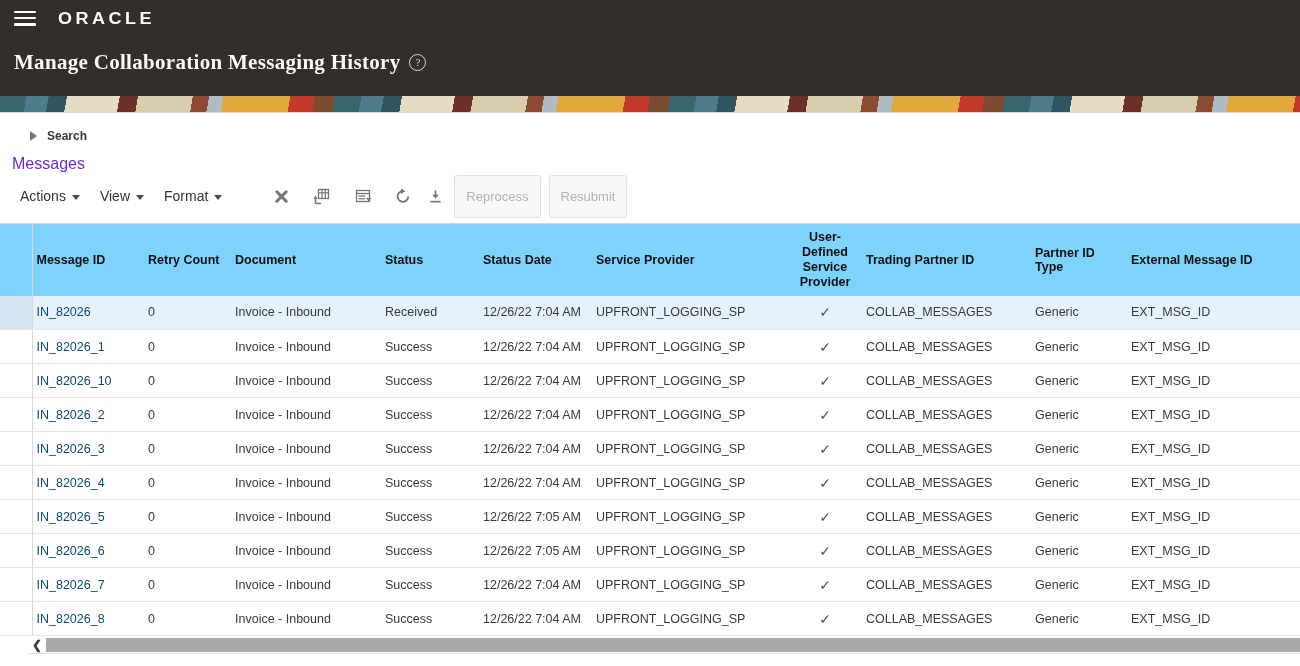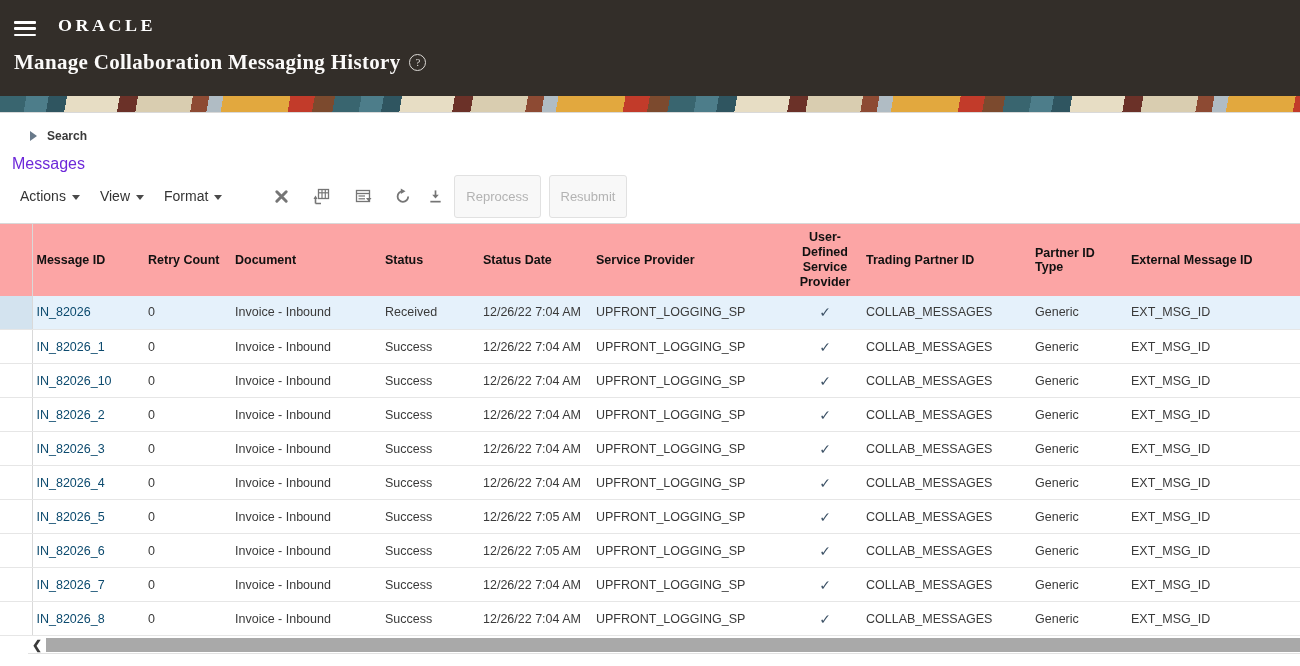--- a/index.html
+++ b/index.html
@@ -1,21 +1,21 @@
 <!DOCTYPE html>
 <html><head>
 <meta charset="utf-8">
 <style>
   * { margin:0; padding:0; box-sizing:border-box; }
   html,body { width:1300px; height:666px; background:#fff; overflow:hidden;
               font-family:"Liberation Sans", sans-serif; }
 
   
   .app-header { background:#332e29; height:96px; position:relative; }
-  .topbar { display:flex; align-items:flex-end; height:36px; padding-left:14px;font-family:Liberation Serif, serif; }
+  .topbar { display:flex; align-items:center; height:36px; padding-left:14px; }
   .hamburger { width:22px; height:15px; display:flex; flex-direction:column;
                justify-content:space-between; cursor:pointer; }
   .hamburger span { display:block; height:2.5px; background:#fff; border-radius:1px; }
   .brand { color:#fff; font-size:18px; font-weight:700; letter-spacing:3.5px;
            margin-left:22px; transform:scaleY(.92); }
   .title-row { display:flex; align-items:center; padding:14px 0 0 14px; }
   .page-title { color:#fbfaf9; font-family:"Liberation Serif", serif;
                 font-size:21px; font-weight:600; letter-spacing:.3px; }
   .help-icon { width:17px; height:17px; border:1.5px solid #dedbd7; border-radius:50%;
                color:#dedbd7; font-size:11px; line-height:14px; text-align:center;
@@ -49,21 +49,21 @@
   .icon-btn svg { display:block; }
   .gap-s { margin-right:10px; } .gap-m { margin-right:18px; } .gap-l { margin-right:20px; }
   .btn-disabled { font-size:13px; color:#b3b3b3; background:#f8f8f8; border:1px solid #e1e1e1;
                   border-radius:3px; padding:13px 11px; margin-left:8px; cursor:default; }
 
   
   table.msg-table { border-collapse:collapse; table-layout:fixed; width:1300px;
                     border-top:1px solid #d8d8d8; }
   .msg-table th { height:72px; vertical-align:middle; text-align:left;
                   font-size:12.5px; font-weight:700; color:#111;
-                  padding:0 4px; background:#fca5a5; }
+                  padding:0 4px; background:#7dd3fc; }
   .msg-table th.center { text-align:center; line-height:1.2; padding:0 2px; }
   .msg-table td { height:34px; font-size:12.5px; color:#3a3a3a; padding:0 4px;
                   border-bottom:1px solid #e6e6e6; white-space:nowrap; overflow:hidden; }
   .gutter { border-right:1px solid #d9d9d9; background:#fff; }
   tr.selected td { background:#e5f1fb; }
   tr.selected td.gutter { background:#d3e3ef; }
   td.check-cell { text-align:center; color:#3d5266; font-size:14px; }
   a.msg-link { color:#0c4a6e; text-decoration:none; cursor:pointer;text-align:center; }
 
   

